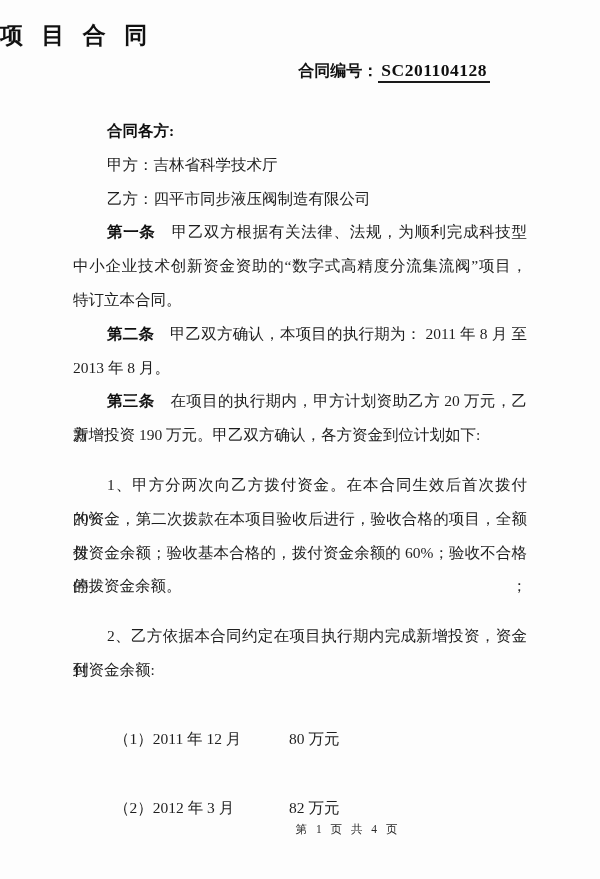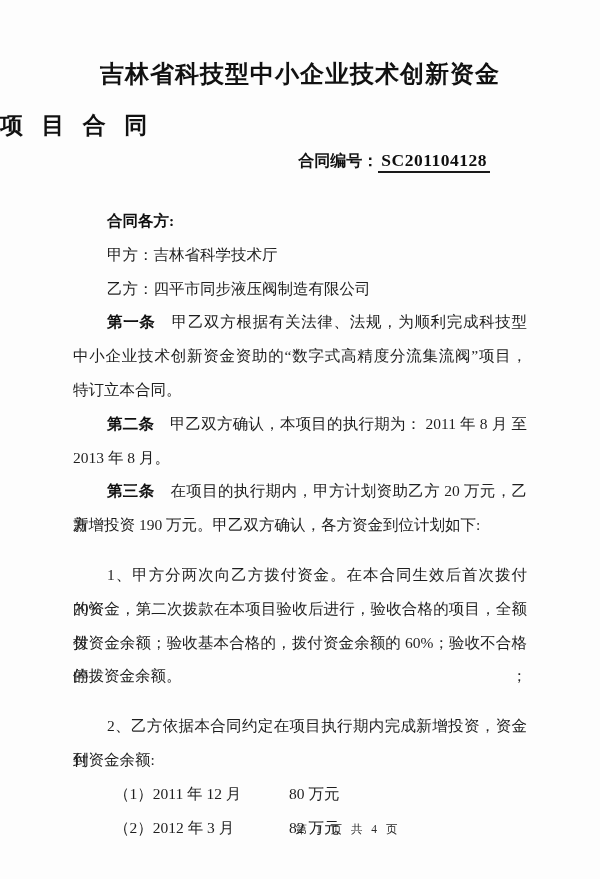--- a/index.html
+++ b/index.html
@@ -77,21 +77,21 @@
   .bline.justify {
     white-space: normal;
     text-align: justify;
     text-align-last: justify;
   }
   .bline.para-gap { margin-top: 16px; }
   .kw {
     font-weight: 700;
     color: #101010;
   }
-  .bline.payment { padding-left: 41px; }
+  .bline.payment { padding-left: 41px; margin-top: 35px; }
   .pay-date {
     display: inline-block;
     width: 175px;
     text-indent: 0;
   }
   
   .doc-footer {
     position: absolute;
     top: 822px;
     left: 0;
@@ -101,21 +101,20 @@
     letter-spacing: 3px;
     color: #2a2a2a;
     padding-left: 48px;
   }
 </style>
 </head>
 <body>
 
 <div class="page">
 
-  <div class="doc-title-1">吉林省科技型中小企业技术创新资金</div>
 
   <div class="doc-title-2">项 目 合 同</div>
 
   <div class="contract-no-line">
     <span class="contract-no-label">合同编号：</span><span class="contract-no-value">SC201104128</span>
   </div>
 
   <div class="doc-body">
       <div class="bline indent"><span class="kw">合同各方:</span></div>
       <div class="bline indent"><span>甲方：吉林省科学技术厅</span></div>

